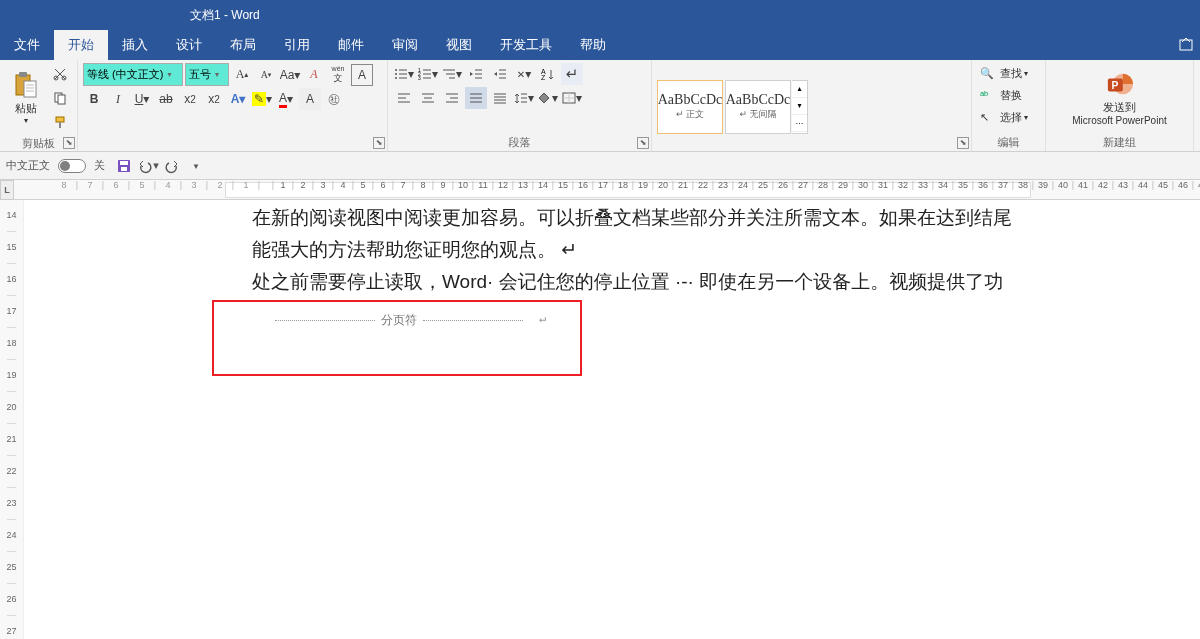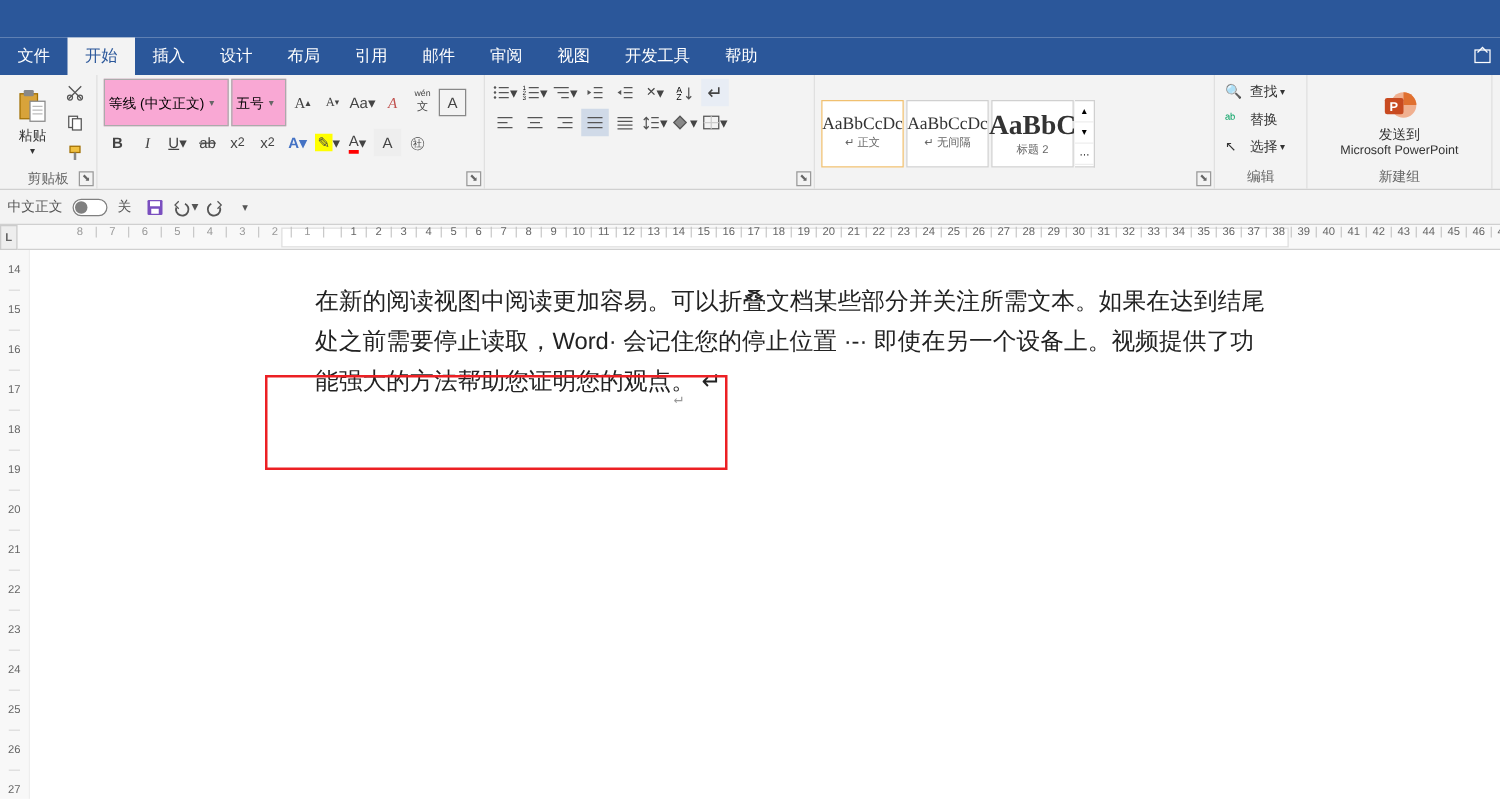--- a/index.html
+++ b/index.html
@@ -18,21 +18,21 @@
 .ribbon-tabs .share{position:absolute;right:6px;top:6px;color:#fff}
 .ribbon{background:#f3f3f3;height:92px;border-bottom:1px solid #d0d0d0;display:flex}
 .group{border-right:1px solid #e0e0e0;display:flex;flex-direction:column;justify-content:space-between;padding:2px 4px 0 4px;position:relative}
 .group .gcontent{flex:1;display:flex;align-items:center}
 .group .gname{text-align:center;font-size:11px;color:#666;height:18px;line-height:18px;position:relative}
 .group .dlaunch{position:absolute;right:2px;bottom:2px;width:12px;height:12px;border:1px solid #999;font-size:8px;line-height:10px;text-align:center;color:#666}
 .vbtn{display:flex;flex-direction:column;align-items:center;justify-content:center;width:44px;height:66px;color:#333;font-size:11px}
 .vbtn .ic{width:28px;height:28px;margin-bottom:2px;display:flex;align-items:center;justify-content:center}
 .sm{width:22px;height:22px;display:inline-flex;align-items:center;justify-content:center;margin:1px;color:#444;border:1px solid transparent}
 .font-group .row{display:flex;align-items:center}
-.combo{height:38px;border:1px solid #ababab;background:#f9a8d4;font-size:11px;display:flex;align-items:center;padding:0 3px;margin:1px}
+.combo{height:23px;border:1px solid #ababab;background:#5eead4;font-size:11px;display:flex;align-items:center;padding:0 3px;margin:1px}
 .combo .dd{margin-left:4px;color:#666;font-size:8px}
 .para-group .row{display:flex}
 .styles-group{flex:0 0 auto}
 .style-box{width:66px;height:54px;border:1px solid #d0d0d0;background:#fff;margin:2px 1px;display:flex;flex-direction:column;align-items:center;justify-content:center;font-size:9px;color:#666}
 .style-box .preview{font-size:14px;color:#333;font-family:serif}
 .style-box.big .preview{font-size:22px;font-weight:bold}
 .style-list{display:flex;align-items:center}
 .style-scroll{width:16px;height:54px;border:1px solid #d0d0d0;border-left:none;background:#fff;display:flex;flex-direction:column}
 .style-scroll div{flex:1;display:flex;align-items:center;justify-content:center;font-size:8px;border-bottom:1px solid #eee}
 .edit-group .er{display:flex;align-items:center;height:22px;font-size:11px;color:#333;padding:0 4px}
@@ -44,31 +44,34 @@
 .qat .qb{width:22px;height:22px;display:flex;align-items:center;justify-content:center}
 .ruler{height:20px;background:#f8f8f8;border-bottom:1px solid #d0d0d0;display:flex;position:relative;font-size:9px;color:#666}
 .ruler .sel{position:absolute;left:0;width:14px;height:20px;background:#eee;border:1px solid #ccc;display:flex;align-items:center;justify-content:center;font-weight:bold}
 .ruler .ticks{position:absolute;left:54px;right:0;top:0;height:20px;white-space:nowrap;overflow:hidden}
 .ruler .ltick{display:inline-block;width:20px;text-align:center}
 .ruler .white-zone{position:absolute;left:225px;width:806px;top:2px;height:16px;background:#fff;border:1px solid #ddd}
 .doc-area{position:absolute;left:0;right:0;top:200px;bottom:0;background:#fff;display:flex}
 .vruler{width:24px;background:#f8f8f8;border-right:1px solid #eee;font-size:9px;color:#666;position:relative;overflow:hidden}
 .vruler .vtk{position:absolute;left:0;right:0;text-align:center}
 .page{flex:1;background:#fff;position:relative;padding:10px 0 0 0;overflow:hidden}
-.body-text{position:absolute;left:228px;top:26px;width:800px;font-size:19px;color:#222;line-height:32px;font-family:"Microsoft YaHei",SimSun}
+.body-text{position:absolute;left:228px;top:2px;width:800px;font-size:19px;color:#222;line-height:32px;font-family:"Microsoft YaHei",SimSun}
 .redbox1{position:absolute;border:2px solid #ec2024}
 .pgbreak{position:absolute;left:230px;top:112px;width:290px;font-size:12px;color:#777;text-align:center}
 .pgbreak::before,.pgbreak::after{content:"";display:inline-block;vertical-align:middle;width:100px;border-top:1px dotted #999;margin:0 6px}
 .ret{font-family:monospace;color:#999}
 svg{display:block}
 </style>
 </head>
 <body>
 
 <div class="titlebar">
+  <div class="save-area">
+    <div class="title">文档1  -  Word</div>
+  </div>
 </div>
 
 <div class="ribbon-tabs">
   <div class="tab">文件</div>
   <div class="tab active">开始</div>
   <div class="tab">插入</div>
   <div class="tab">设计</div>
   <div class="tab">布局</div>
   <div class="tab">引用</div>
   <div class="tab">邮件</div>
@@ -268,37 +271,34 @@
         <div class="sm"><svg width="14" height="12">
               <path d="M6 1 L11 6 L6 11 L1 6 Z" fill="#888" stroke="#555"></path>
             </svg>▾</div>
         <div class="sm"><svg width="14" height="12">
               <rect x="1" y="1" width="12" height="10" stroke="#555" fill="none"></rect>
               <line x1="1" y1="6" x2="13" y2="6" stroke="#ccc"></line>
               <line x1="7" y1="1" x2="7" y2="11" stroke="#ccc"></line>
             </svg>▾</div>
       </div>
     </div>
+    <div class="gname">段落</div>
     <div class="dlaunch">⬊</div>
   </div>
 
   <div class="group styles-group" style="width:320px">
     <div class="gcontent">
       <div class="style-list">
         <div class="style-box" style="border-color:#f0c070">
             <div class="preview">AaBbCcDc</div>
             <div>↵ 正文</div>
           </div>
         <div class="style-box">
             <div class="preview">AaBbCcDc</div>
             <div>↵ 无间隔</div>
-          </div>
-        <div class="style-box big">
-            <div class="preview">AaBbC</div>
-            <div>标题 2</div>
           </div>
         <div class="style-scroll">
             <div>▴</div>
             <div>▾</div>
             <div>⋯</div>
           </div>
       </div>
     </div>
     <div class="dlaunch">⬊</div>
   </div>
@@ -400,20 +400,21 @@
       <div class="vtk" style="top: 346px; color: rgb(204, 204, 204);">—</div>
       <div class="vtk" style="top: 362px;">25</div>
       <div class="vtk" style="top: 378px; color: rgb(204, 204, 204);">—</div>
       <div class="vtk" style="top: 394px;">26</div>
       <div class="vtk" style="top: 410px; color: rgb(204, 204, 204);">—</div>
       <div class="vtk" style="top: 426px;">27</div>
     </div>
   <div class="page">
     <div class="body-text">
       <div>在新的阅读视图中阅读更加容易。可以折叠文档某些部分并关注所需文本。如果在达到结尾</div>
+      <div>能强大的方法帮助您证明您的观点。 ↵</div>
       <div><span style="text-decoration:underline wavy #2b579a"></span><span>处之前需要停止读取，Word· 会记住您的停止位置 ·-· 即使在另一个设备上。视频提供了功</span></div>
-      <div>能强大的方法帮助您证明您的观点。 ↵</div>
-    </div>
+    </div>
+    <div class="pgbreak"><span>分页符</span></div>
     <span class="ret" style="position:absolute;left:515px;top:111px">↵</span>
 
     <div class="redbox1" style="left:188px;top:100px;width:370px;height:76px"></div>
   </div>
 </div>
 
 </body></html>

